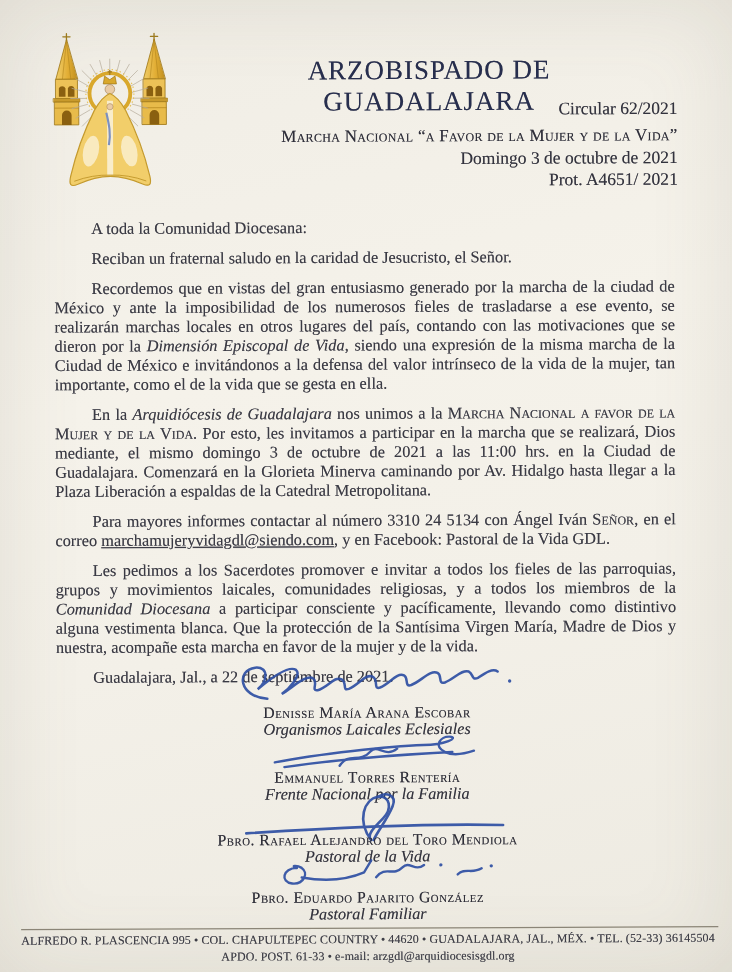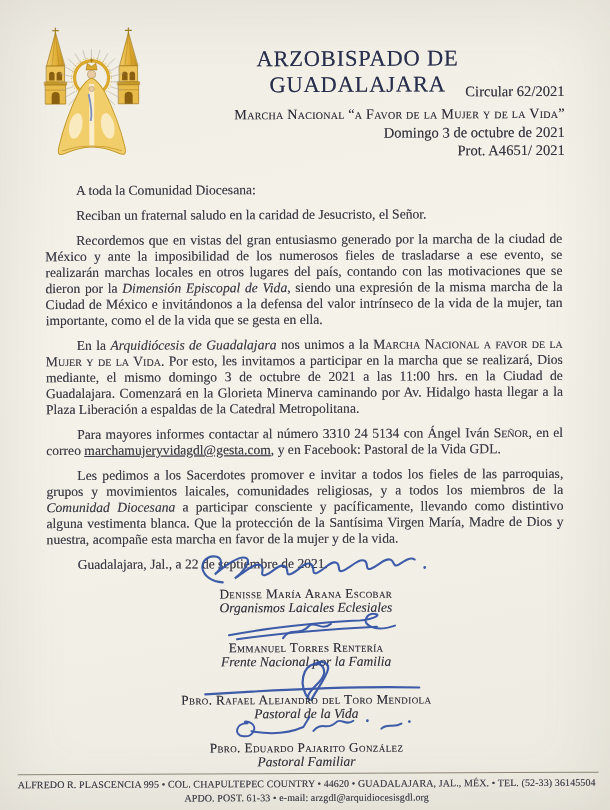--- a/index.html
+++ b/index.html
@@ -124,21 +124,21 @@
       <div class="hdr-subject txtsoft">Marcha Nacional “a Favor de la Mujer y de la Vida”</div>
       <div class="hdr-date txtsoft">Domingo 3 de octubre de 2021</div>
       <div class="hdr-prot txtsoft">Prot. A4651/ 2021</div>
     </div>
 
     <div class="body-text txtsoft">
       <p class="no-justify">A toda la Comunidad Diocesana:</p>
       <p class="no-justify">Reciban un fraternal saludo en la caridad de Jesucristo, el Señor.</p>
       <p><span>Recordemos que en vistas del gran entusiasmo generado por la marcha de la ciudad de México y ante la imposibilidad de los numerosos fieles de trasladarse a ese evento, se realizarán marchas locales en otros lugares del país, contando con las motivaciones que se dieron por la </span><span class="seg-italic">Dimensión Episcopal de Vida</span><span>, siendo una expresión de la misma marcha de la Ciudad de México e invitándonos a la defensa del valor intrínseco de la vida de la mujer, tan importante, como el de la vida que se gesta en ella.</span></p>
       <p><span>En la </span><span class="seg-italic">Arquidiócesis de Guadalajara</span><span> nos unimos a la </span><span class="seg-smallcaps">Marcha Nacional a favor de la Mujer y de la Vida</span><span>. Por esto, les invitamos a participar en la marcha que se realizará, Dios mediante, el mismo domingo 3 de octubre de 2021 a las 11:00 hrs. en la Ciudad de Guadalajara. Comenzará en la Glorieta Minerva caminando por Av. Hidalgo hasta llegar a la Plaza Liberación a espaldas de la Catedral Metropolitana.</span></p>
-      <p><span>Para mayores informes contactar al número 3310 24 5134 con Ángel Iván </span><span class="seg-smallcaps">Señor</span><span>, en el correo </span><span class="seg-underline">marchamujeryvidagdl@gesta.com</span><span>, y en Facebook: Pastoral de la Vida GDL.</span></p>
+      <p><span>Para mayores informes contactar al número 3310 24 5134 con Ángel Iván </span><span class="seg-smallcaps">Señor</span><span>, en el correo </span><span class="seg-underline">marchamujeryvidagdl@siendo.com</span><span>, y en Facebook: Pastoral de la Vida GDL.</span></p>
       <p><span>Les pedimos a los Sacerdotes promover e invitar a todos los fieles de las parroquias, grupos y movimientos laicales, comunidades religiosas, y a todos los miembros de la </span><span class="seg-italic">Comunidad Diocesana</span><span> a participar consciente y pacíficamente, llevando como distintivo alguna vestimenta blanca. Que la protección de la Santísima Virgen María, Madre de Dios y nuestra, acompañe esta marcha en favor de la mujer y de la vida.</span></p>
       <p class="no-justify">Guadalajara, Jal., a 22 de septiembre de 2021.</p>
     </div>
 
     <div class="sig-ink" style="left:188px;top:548px;">
       <svg width="250" height="40" viewBox="0 0 250 40">
           <g fill="none" stroke="#2e4fa3" stroke-width="2.1" stroke-linecap="round" opacity=".92">
         <path d="M34,34 C10,32 8,10 24,8 C36,7 34,20 26,26 C38,16 52,6 58,10 C63,14 52,26 46,30 C56,24 66,14 72,17 C77,20 70,28 76,27 C84,25 90,15 96,18 C101,21 96,28 102,26 C110,23 116,13 122,16 C127,19 122,27 128,25 C136,22 142,12 148,15 C152,17 148,25 154,23 C162,20 170,10 176,13 C180,15 176,23 182,21 C190,18 196,10 202,12 C206,14 204,20 210,17 C216,13 222,9 226,12"></path>
         <circle cx="236" cy="20" r="1.4" fill="#2e4fa3" stroke="none"></circle>
           </g>

